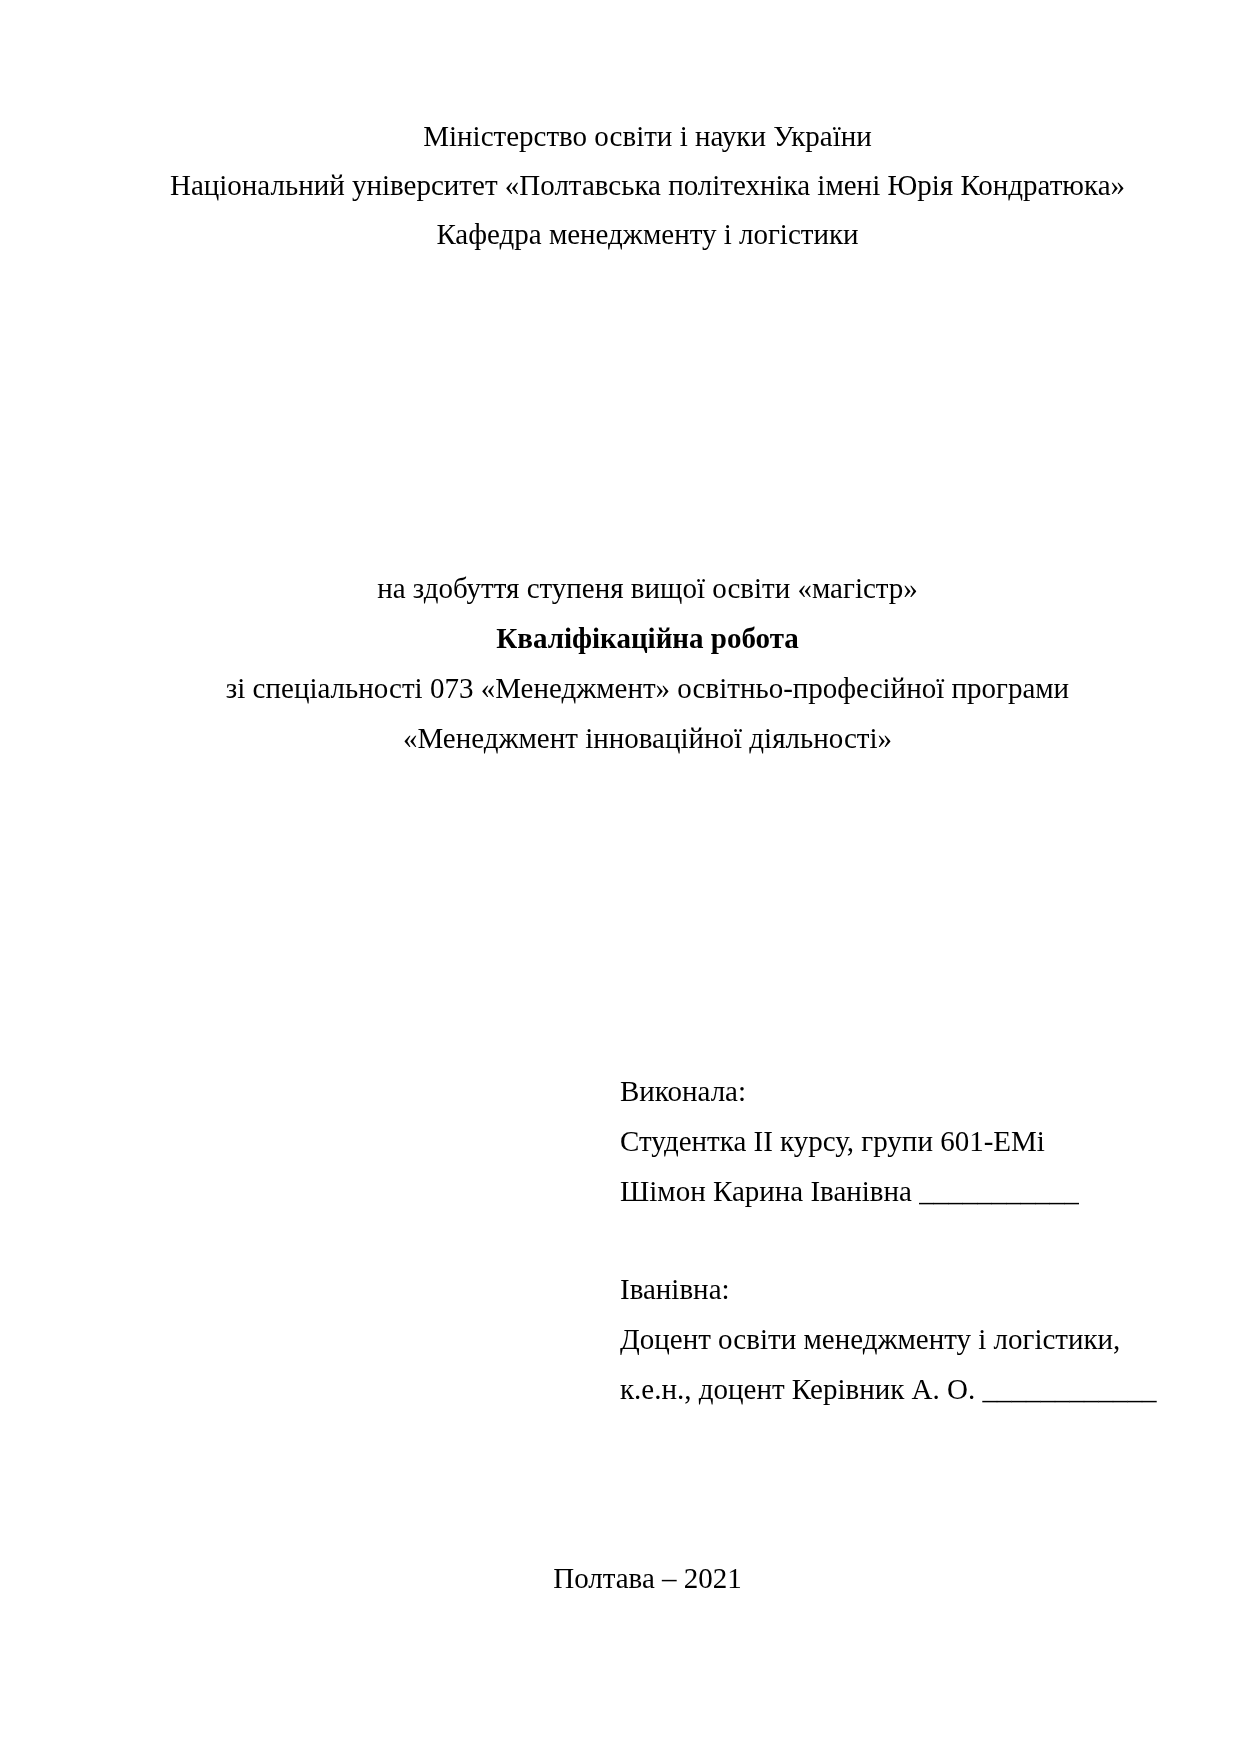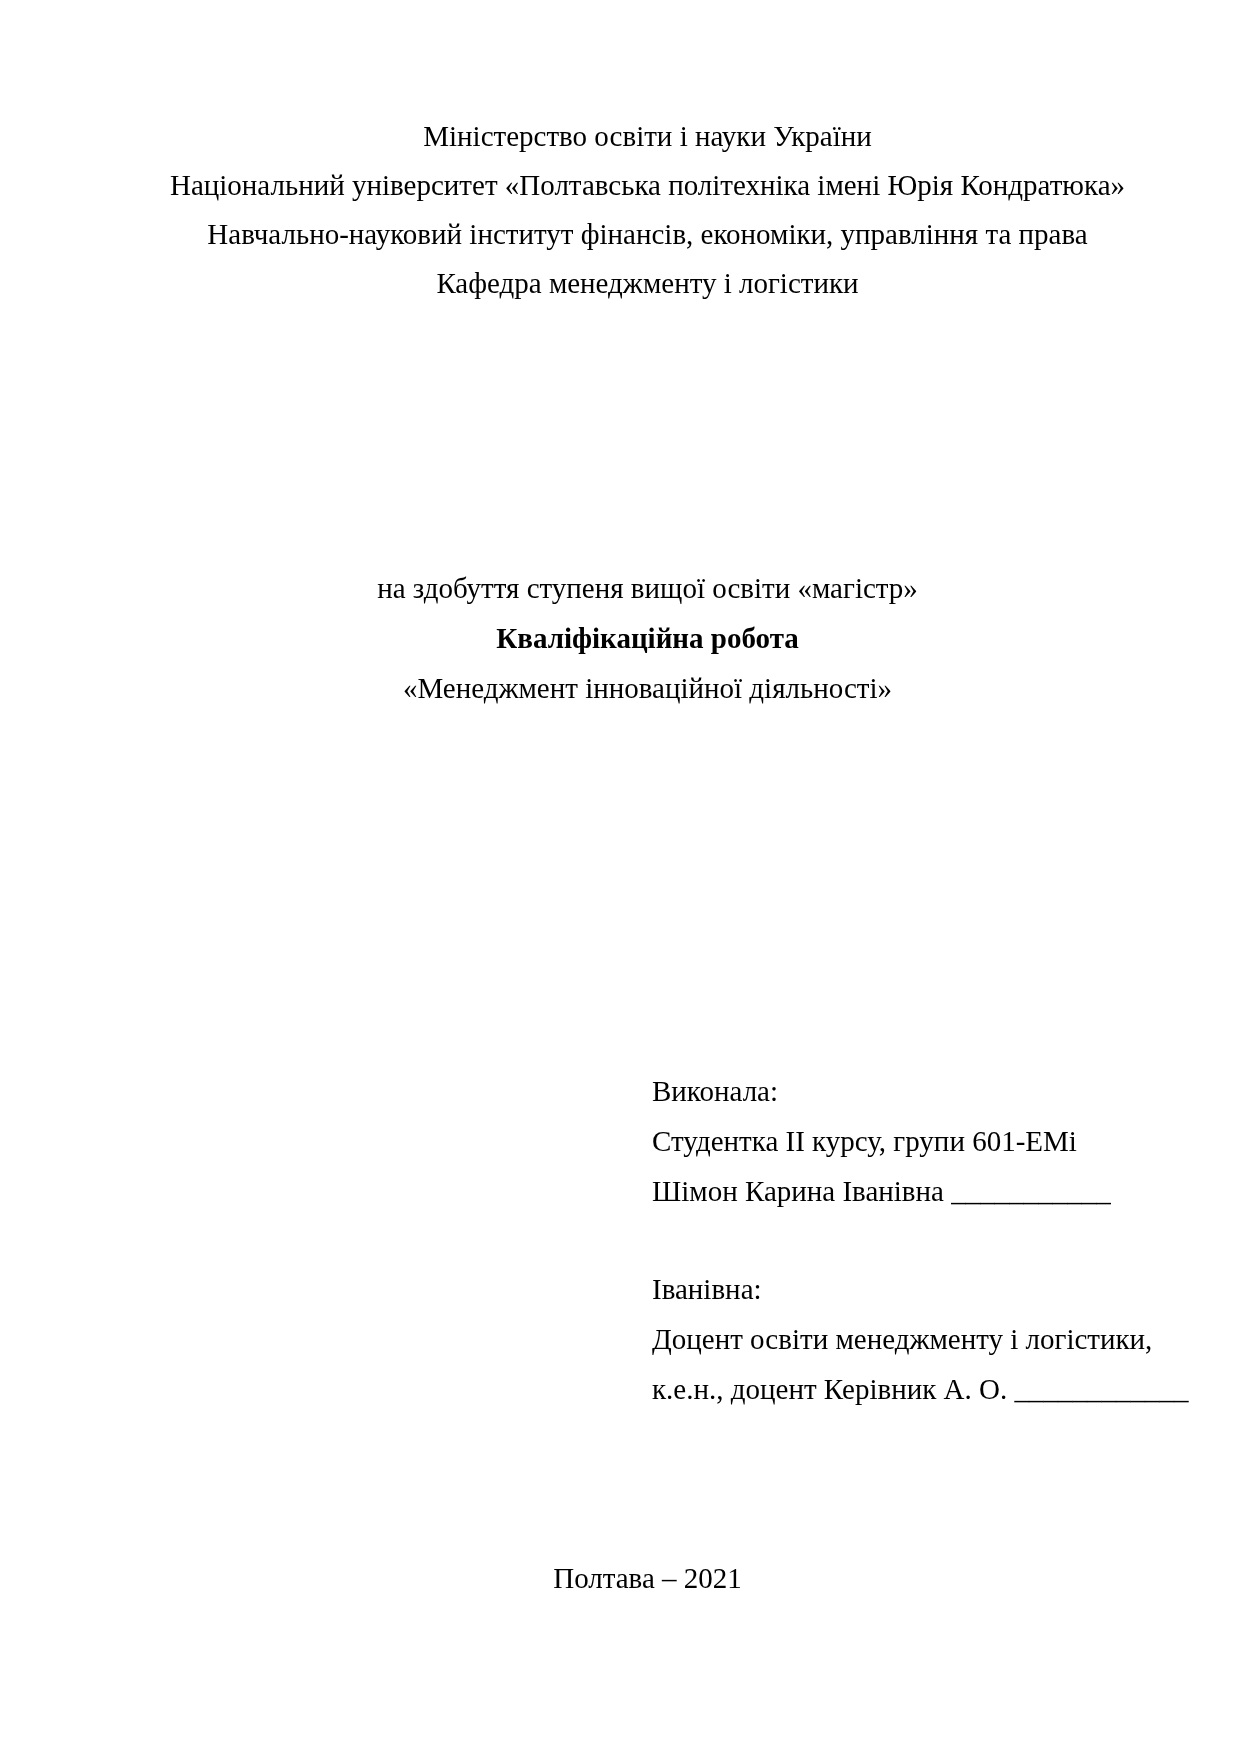--- a/index.html
+++ b/index.html
@@ -29,21 +29,21 @@
   }
   .title-block {
     top: 563px;
     line-height: 50px;
   }
   .title-block .work-title {
     font-weight: bold;
   }
   .left-block {
     position: absolute;
-    left: 652px;
+    left: 620px;
     width: 560px;
     text-align: left;
     line-height: 50px;
   }
   .executor-block {
     top: 1066px;
   }
   .supervisor-block {
     top: 1264px;
   }
@@ -56,27 +56,27 @@
   }
 </style>
 </head>
 <body>
 
 <div class="page">
 
   <div class="centered-block header-block">
     <div class="doc-line">Міністерство освіти і науки України</div>
     <div class="doc-line">Національний університет «Полтавська політехніка імені Юрія Кондратюка»</div>
-    <div class="doc-line">Навчально-науковий інститут фінансів, економіки, управління та права</div>
     <div class="doc-line">Кафедра менеджменту і логістики</div>
   </div>
 
   <div class="centered-block title-block">
     <div class="doc-line">на здобуття ступеня вищої освіти «магістр»</div>
     <div class="doc-line work-title">Кваліфікаційна робота</div>
+    <div class="doc-line">зі спеціальності 073 «Менеджмент» освітньо-професійної програми</div>
     <div class="doc-line">«Менеджмент інноваційної діяльності»</div>
   </div>
 
   <div class="left-block executor-block">
     <div class="doc-line">Виконала:</div>
     <div class="doc-line">Студентка ІІ курсу, групи 601-ЕМі</div>
     <div class="doc-line">Шімон Карина Іванівна ___________</div>
   </div>
 
   <div class="left-block supervisor-block">

